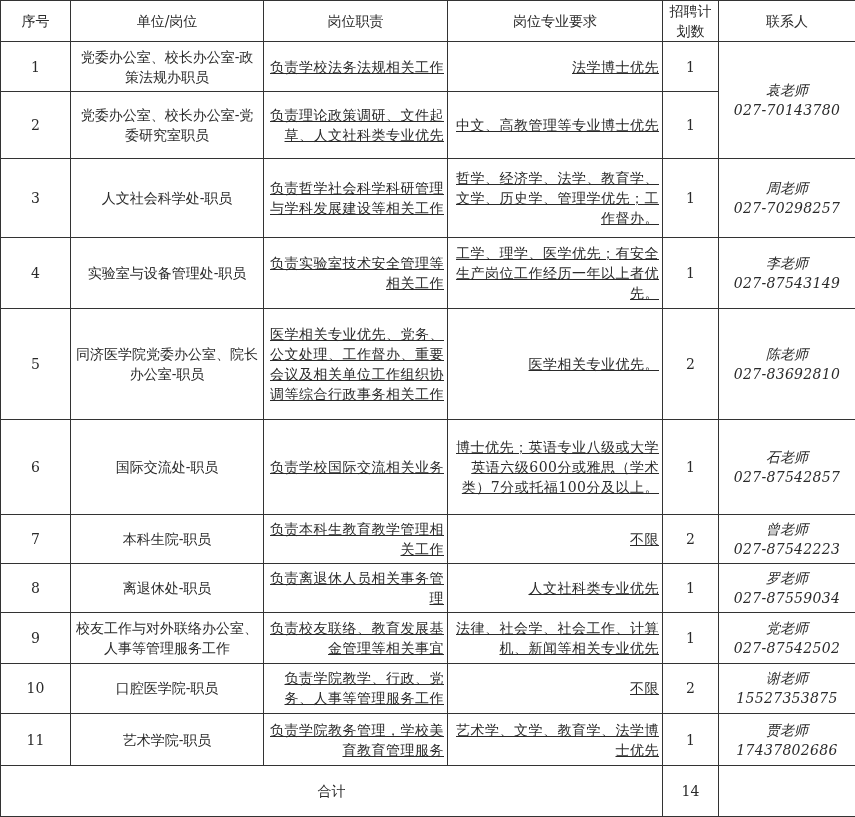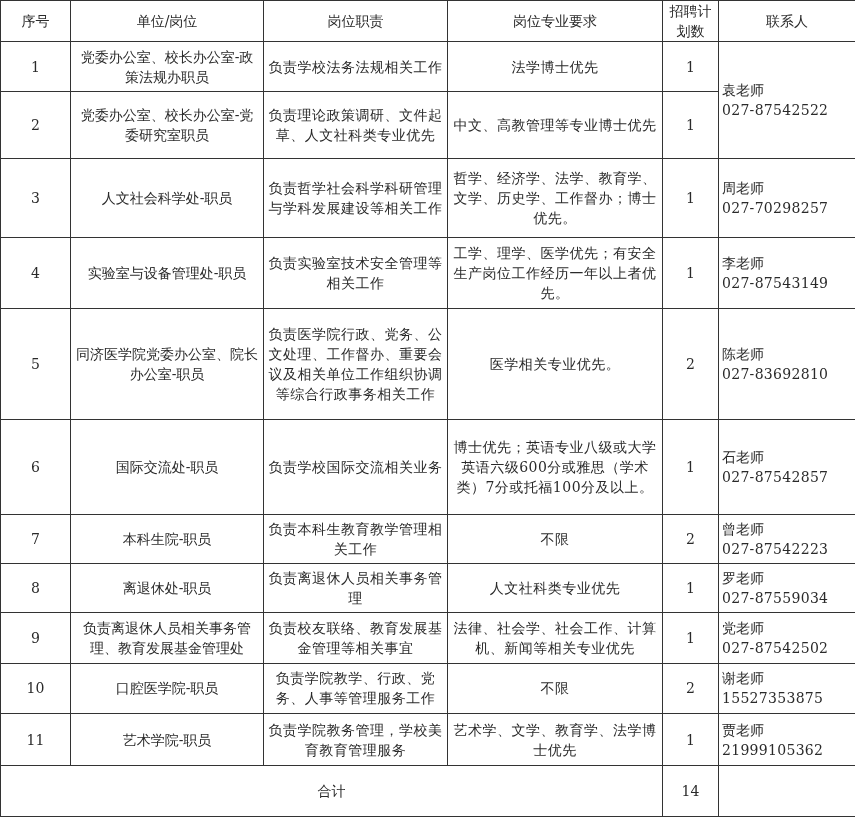--- a/index.html
+++ b/index.html
@@ -1,22 +1,22 @@
 <!DOCTYPE html>
 <html><head>
 <meta charset="utf-8">
 <style>
   html, body { margin: 0; padding: 0; background: #ffffff; }
   body { width: 855px; height: 817px; overflow: hidden; font-family: "DejaVu Serif", "Liberation Serif", serif; color: #2a2a2a; }
   table { border-collapse: collapse; table-layout: fixed; width: 855px; height: 817px; }
   td, th { border: 1.5px solid #333; padding: 0 3px; font-size: 14px; line-height: 20px; font-weight: normal; vertical-align: middle; }
   th { text-align: center; }
   td.c { text-align: center; }
-  td.l { text-align: center; letter-spacing: 0.5px; }
-  .contact-name, .contact-phone { display: block; text-align: left; }
+  td.l { text-align: right; letter-spacing: 0.5px; text-decoration: underline; }
+  .contact-name, .contact-phone { display: block; text-align: center; font-style: italic; }
   .contact-phone { letter-spacing: 0.3px; }
 </style>
 </head>
 <body>
 
 <table>
   <colgroup>
     <col style="width:70px">
     <col style="width:193px">
     <col style="width:184px">
@@ -35,37 +35,37 @@
   </tr>
 
   <tr style="height:49px">
     <td class="c">1</td>
     <td class="c">党委办公室、校长办公室-政策法规办职员</td>
     <td class="l">负责学校法务法规相关工作</td>
     <td class="l">法学博士优先</td>
     <td class="c">1</td>
     <td class="c" rowspan="2">
       <span class="contact-name">袁老师</span>
-      <span class="contact-phone">027-87542522</span>
+      <span class="contact-phone">027-70143780</span>
     </td>
   </tr>
 
   <tr style="height:67px">
     <td class="c">2</td>
     <td class="c">党委办公室、校长办公室-党委研究室职员</td>
     <td class="l">负责理论政策调研、文件起草、人文社科类专业优先</td>
     <td class="l">中文、高教管理等专业博士优先</td>
     <td class="c">1</td>
   </tr>
 
   <tr style="height:78px">
     <td class="c">3</td>
     <td class="c">人文社会科学处-职员</td>
     <td class="l">负责哲学社会科学科研管理与学科发展建设等相关工作</td>
-    <td class="l">哲学、经济学、法学、教育学、文学、历史学、工作督办；博士优先。</td>
+    <td class="l">哲学、经济学、法学、教育学、文学、历史学、管理学优先；工作督办。</td>
     <td class="c">1</td>
     <td class="c">
       <span class="contact-name">周老师</span>
       <span class="contact-phone">027-70298257</span>
     </td>
   </tr>
 
   <tr style="height:70px">
     <td class="c">4</td>
     <td class="c">实验室与设备管理处-职员</td>
@@ -74,21 +74,21 @@
     <td class="c">1</td>
     <td class="c">
       <span class="contact-name">李老师</span>
       <span class="contact-phone">027-87543149</span>
     </td>
   </tr>
 
   <tr style="height:110px">
     <td class="c">5</td>
     <td class="c">同济医学院党委办公室、院长办公室-职员</td>
-    <td class="l">负责医学院行政、党务、公文处理、工作督办、重要会议及相关单位工作组织协调等综合行政事务相关工作</td>
+    <td class="l">医学相关专业优先、党务、公文处理、工作督办、重要会议及相关单位工作组织协调等综合行政事务相关工作</td>
     <td class="l">医学相关专业优先。</td>
     <td class="c">2</td>
     <td class="c">
       <span class="contact-name">陈老师</span>
       <span class="contact-phone">027-83692810</span>
     </td>
   </tr>
 
   <tr style="height:95px">
     <td class="c">6</td>
@@ -121,21 +121,21 @@
     <td class="l">人文社科类专业优先</td>
     <td class="c">1</td>
     <td class="c">
       <span class="contact-name">罗老师</span>
       <span class="contact-phone">027-87559034</span>
     </td>
   </tr>
 
   <tr style="height:50px">
     <td class="c">9</td>
-    <td class="c">负责离退休人员相关事务管理、教育发展基金管理处</td>
+    <td class="c">校友工作与对外联络办公室、人事等管理服务工作</td>
     <td class="l">负责校友联络、教育发展基金管理等相关事宜</td>
     <td class="l">法律、社会学、社会工作、计算机、新闻等相关专业优先</td>
     <td class="c">1</td>
     <td class="c">
       <span class="contact-name">党老师</span>
       <span class="contact-phone">027-87542502</span>
     </td>
   </tr>
 
   <tr style="height:50px">
@@ -151,21 +151,21 @@
   </tr>
 
   <tr style="height:52px">
     <td class="c">11</td>
     <td class="c">艺术学院-职员</td>
     <td class="l">负责学院教务管理，学校美育教育管理服务</td>
     <td class="l">艺术学、文学、教育学、法学博士优先</td>
     <td class="c">1</td>
     <td class="c">
       <span class="contact-name">贾老师</span>
-      <span class="contact-phone">21999105362</span>
+      <span class="contact-phone">17437802686</span>
     </td>
   </tr>
 
   <tr style="height:50px">
     <td class="c" colspan="4">合计</td>
     <td class="c">14</td>
     <td class="c"></td>
   </tr>
 </tbody>
   </table>

